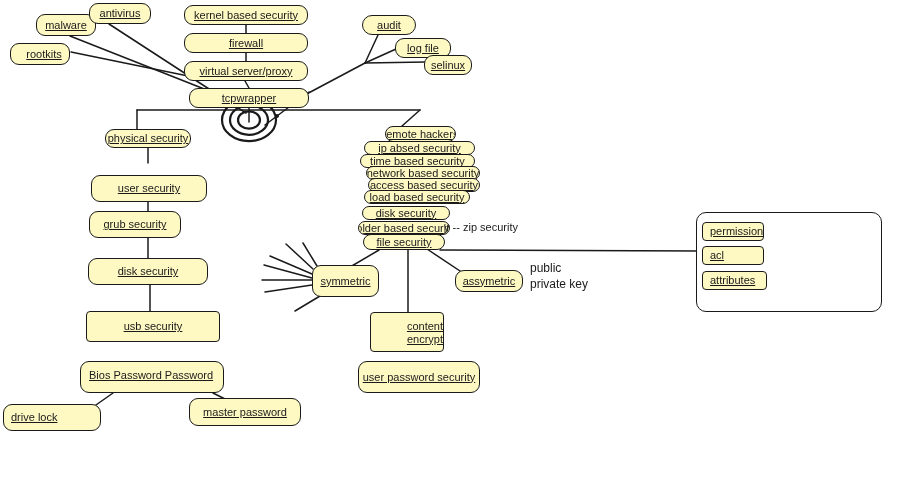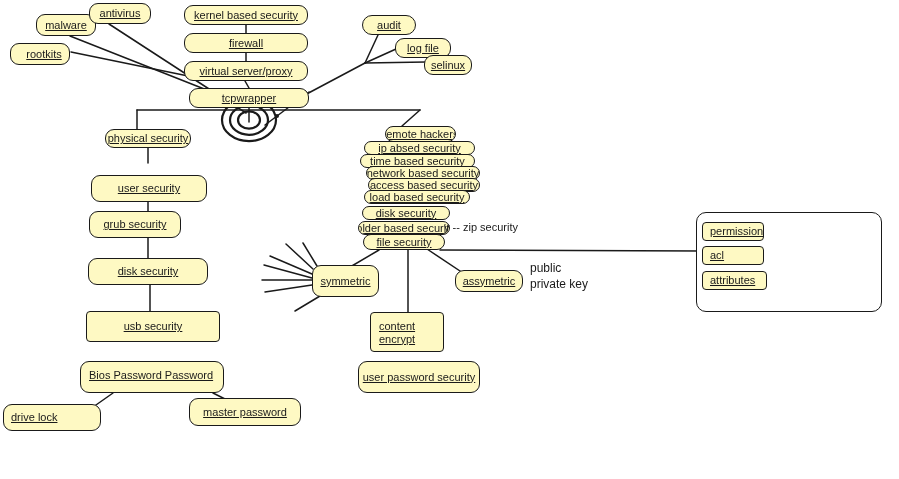--- a/index.html
+++ b/index.html
@@ -19,21 +19,21 @@
     font-size:11px;line-height:1.15;
     white-space:nowrap;
     overflow:hidden;
     z-index:3;
     text-decoration:underline;
   }
   .rounded{border-radius:9px;}
   .sharp{border-radius:4px;}
   .node.left{justify-content:flex-start;padding-left:7px;}
   .node.topleft{align-items:flex-start;justify-content:flex-start;padding:7px 0 0 8px;text-align:left;}
-  .node.multiline{white-space:pre;}
+  .node.multiline{white-space:pre;justify-content:flex-end;}
 
   .plainlabel{
     position:absolute;font-size:12px;line-height:1.35;white-space:pre;
     color:#1a1a1a;z-index:3;
   }
   .panel{
     position:absolute;box-sizing:border-box;background:#ffffff;
     border:1.6px solid #1a1a1a;border-radius:10px;z-index:2;
   }
   .overflowtext{

